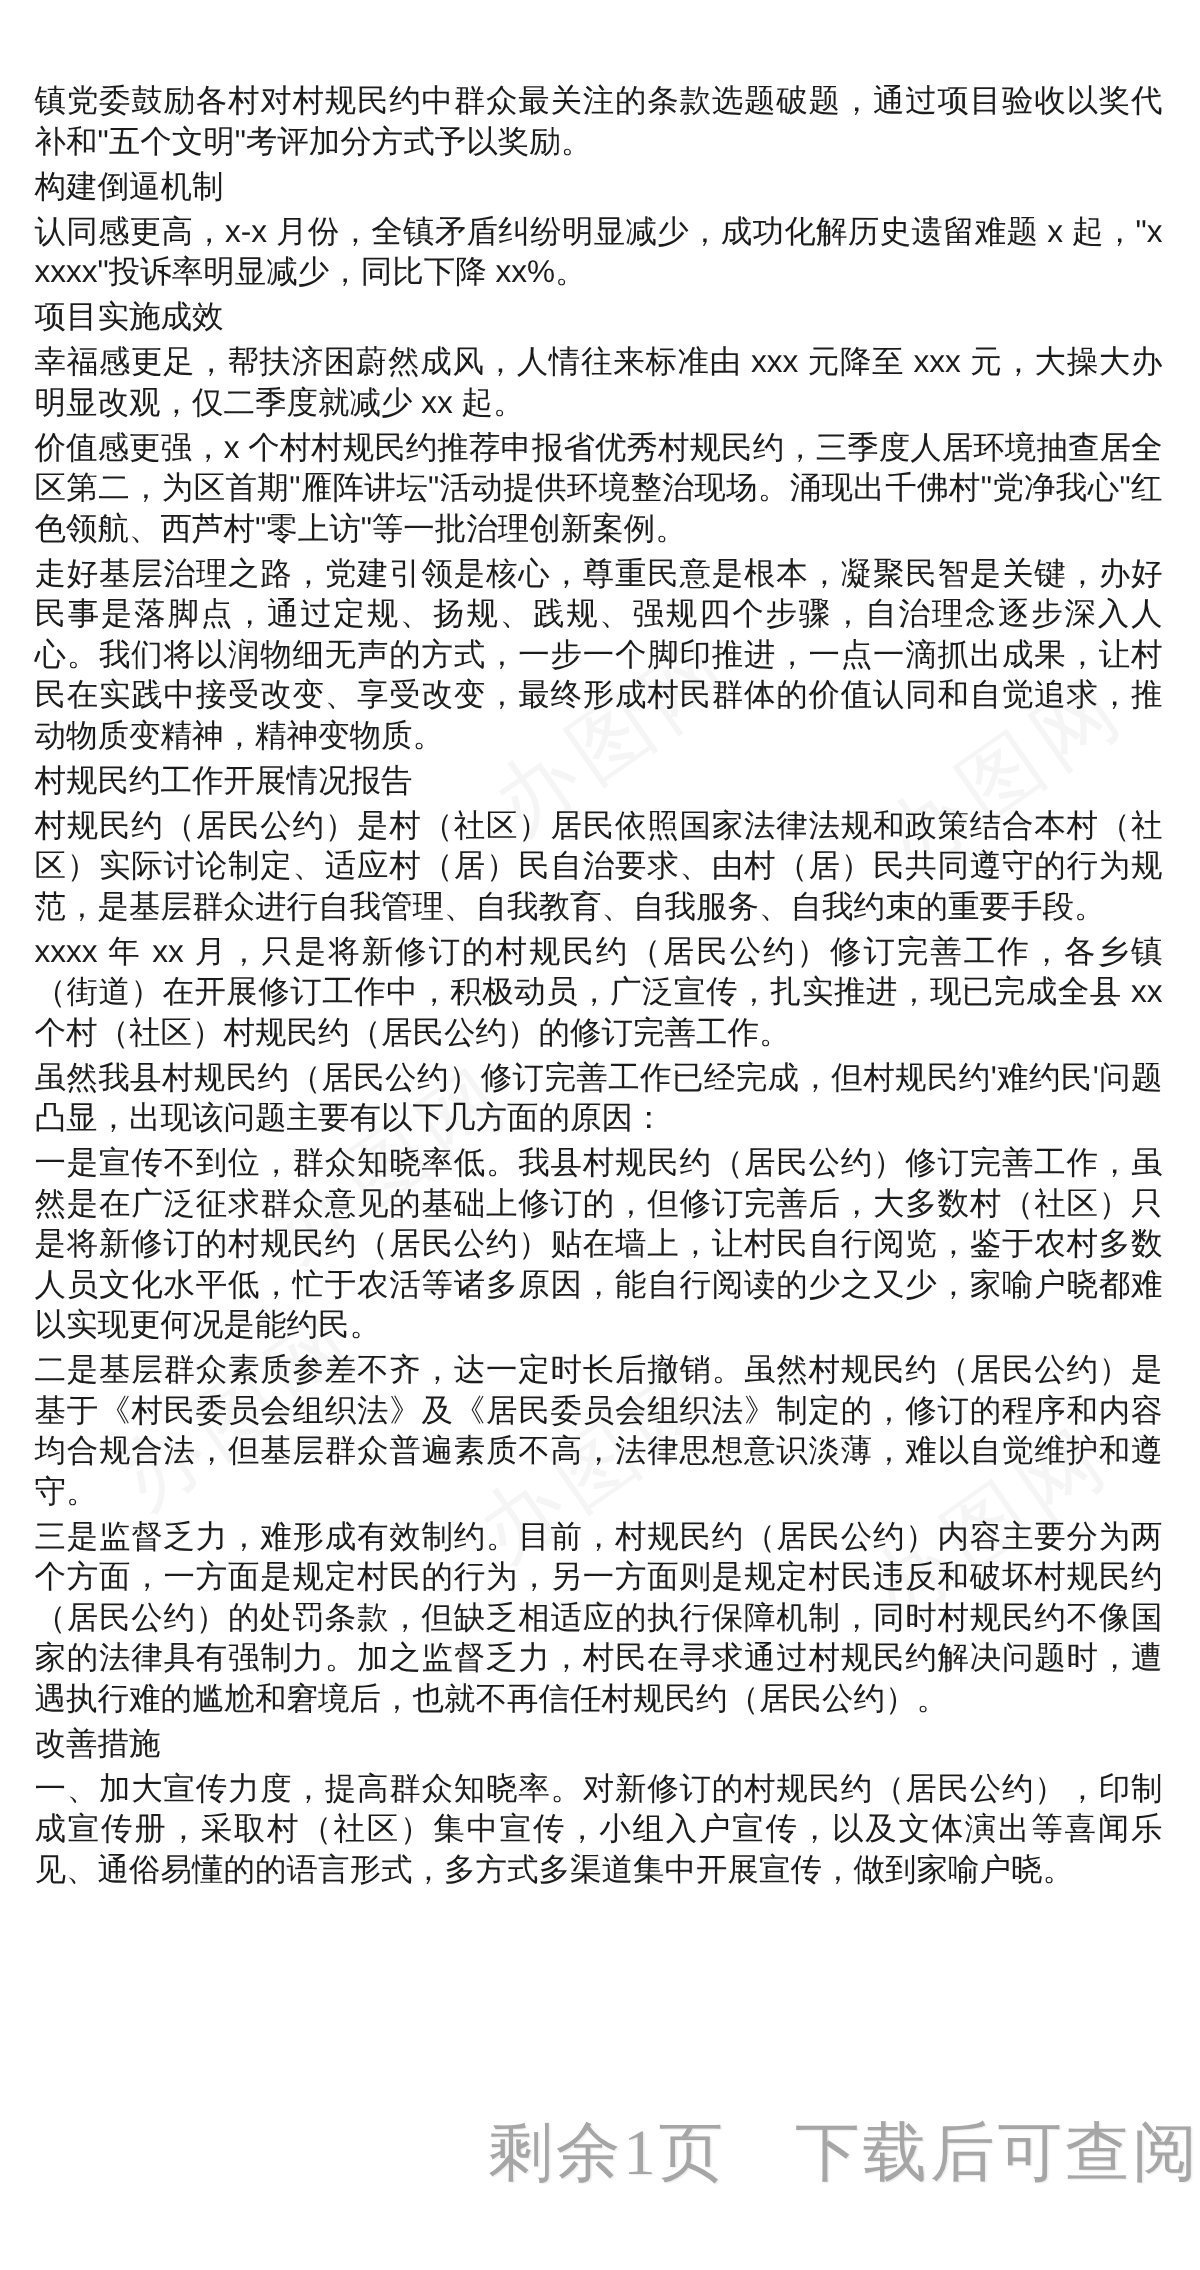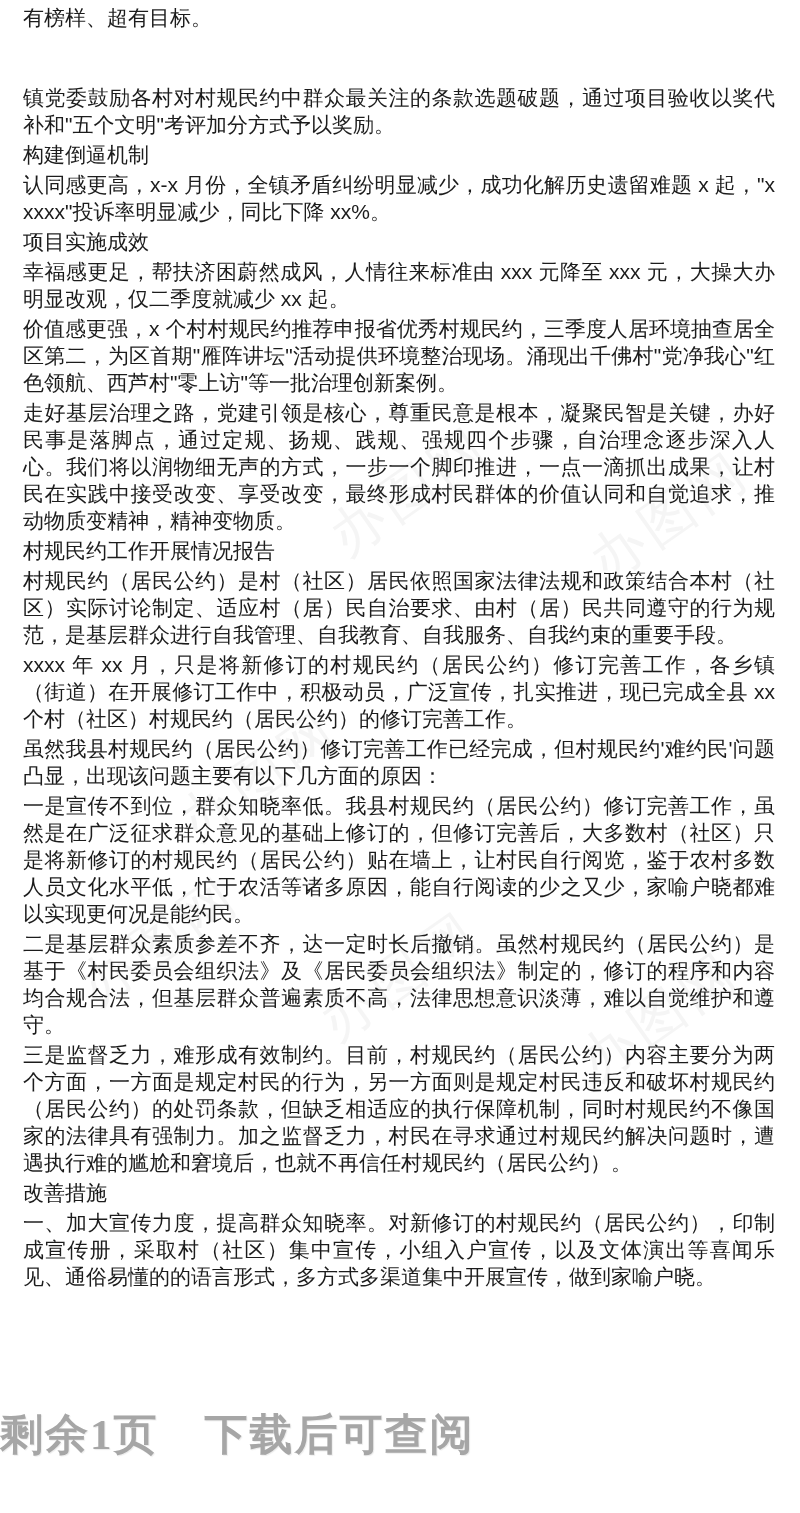--- a/index.html
+++ b/index.html
@@ -44,24 +44,24 @@
     color: rgba(120, 120, 120, 0.07);
     transform: rotate(-35deg);
     white-space: nowrap;
     letter-spacing: 6px;
   }
   .preview-footer {
     position: absolute;
     top: 1406px;
     left: 0;
     width: 100%;
-    text-align: left;
+    text-align: right;
     z-index: 2;
     font-family: "Liberation Serif", "DejaVu Serif", serif;
-    font-weight: bold;
+    font-weight: normal;
     font-size: 43px;
     color: #a6a6a6;
     letter-spacing: 2px;
     text-shadow: 1px 1px 1px rgba(0,0,0,0.08);
   }
   .preview-footer .gap {
     display: inline-block;
     width: 46px;
   }
 </style>
@@ -73,21 +73,20 @@
   <div class="watermark-layer">
       <div class="wm" style="left: 320px; top: 455px;">办图网</div>
       <div class="wm" style="left: 580px; top: 480px;">办图网</div>
       <div class="wm" style="left: 170px; top: 740px;">办图网</div>
       <div class="wm" style="left: 70px; top: 905px;">办图网</div>
       <div class="wm" style="left: 310px; top: 940px;">办图网</div>
       <div class="wm" style="left: 570px; top: 980px;">办图网</div>
     </div>
 
   <div class="doc-body">
-      <p class="para">有榜样、超有目标。</p>
       <p class="para spacer"></p>
       <p class="para">镇党委鼓励各村对村规民约中群众最关注的条款选题破题，通过项目验收以奖代补和"五个文明"考评加分方式予以奖励。</p>
       <p class="para">构建倒逼机制</p>
       <p class="para">认同感更高，x-x 月份，全镇矛盾纠纷明显减少，成功化解历史遗留难题 x 起，"xxxxx"投诉率明显减少，同比下降 xx%。</p>
       <p class="para">项目实施成效</p>
       <p class="para">幸福感更足，帮扶济困蔚然成风，人情往来标准由 xxx 元降至 xxx 元，大操大办明显改观，仅二季度就减少 xx 起。</p>
       <p class="para">价值感更强，x 个村村规民约推荐申报省优秀村规民约，三季度人居环境抽查居全区第二，为区首期"雁阵讲坛"活动提供环境整治现场。涌现出千佛村"党净我心"红色领航、西芦村"零上访"等一批治理创新案例。</p>
       <p class="para">走好基层治理之路，党建引领是核心，尊重民意是根本，凝聚民智是关键，办好民事是落脚点，通过定规、扬规、践规、强规四个步骤，自治理念逐步深入人心。我们将以润物细无声的方式，一步一个脚印推进，一点一滴抓出成果，让村民在实践中接受改变、享受改变，最终形成村民群体的价值认同和自觉追求，推动物质变精神，精神变物质。</p>
       <p class="para">村规民约工作开展情况报告</p>
       <p class="para">村规民约（居民公约）是村（社区）居民依照国家法律法规和政策结合本村（社区）实际讨论制定、适应村（居）民自治要求、由村（居）民共同遵守的行为规范，是基层群众进行自我管理、自我教育、自我服务、自我约束的重要手段。</p>

